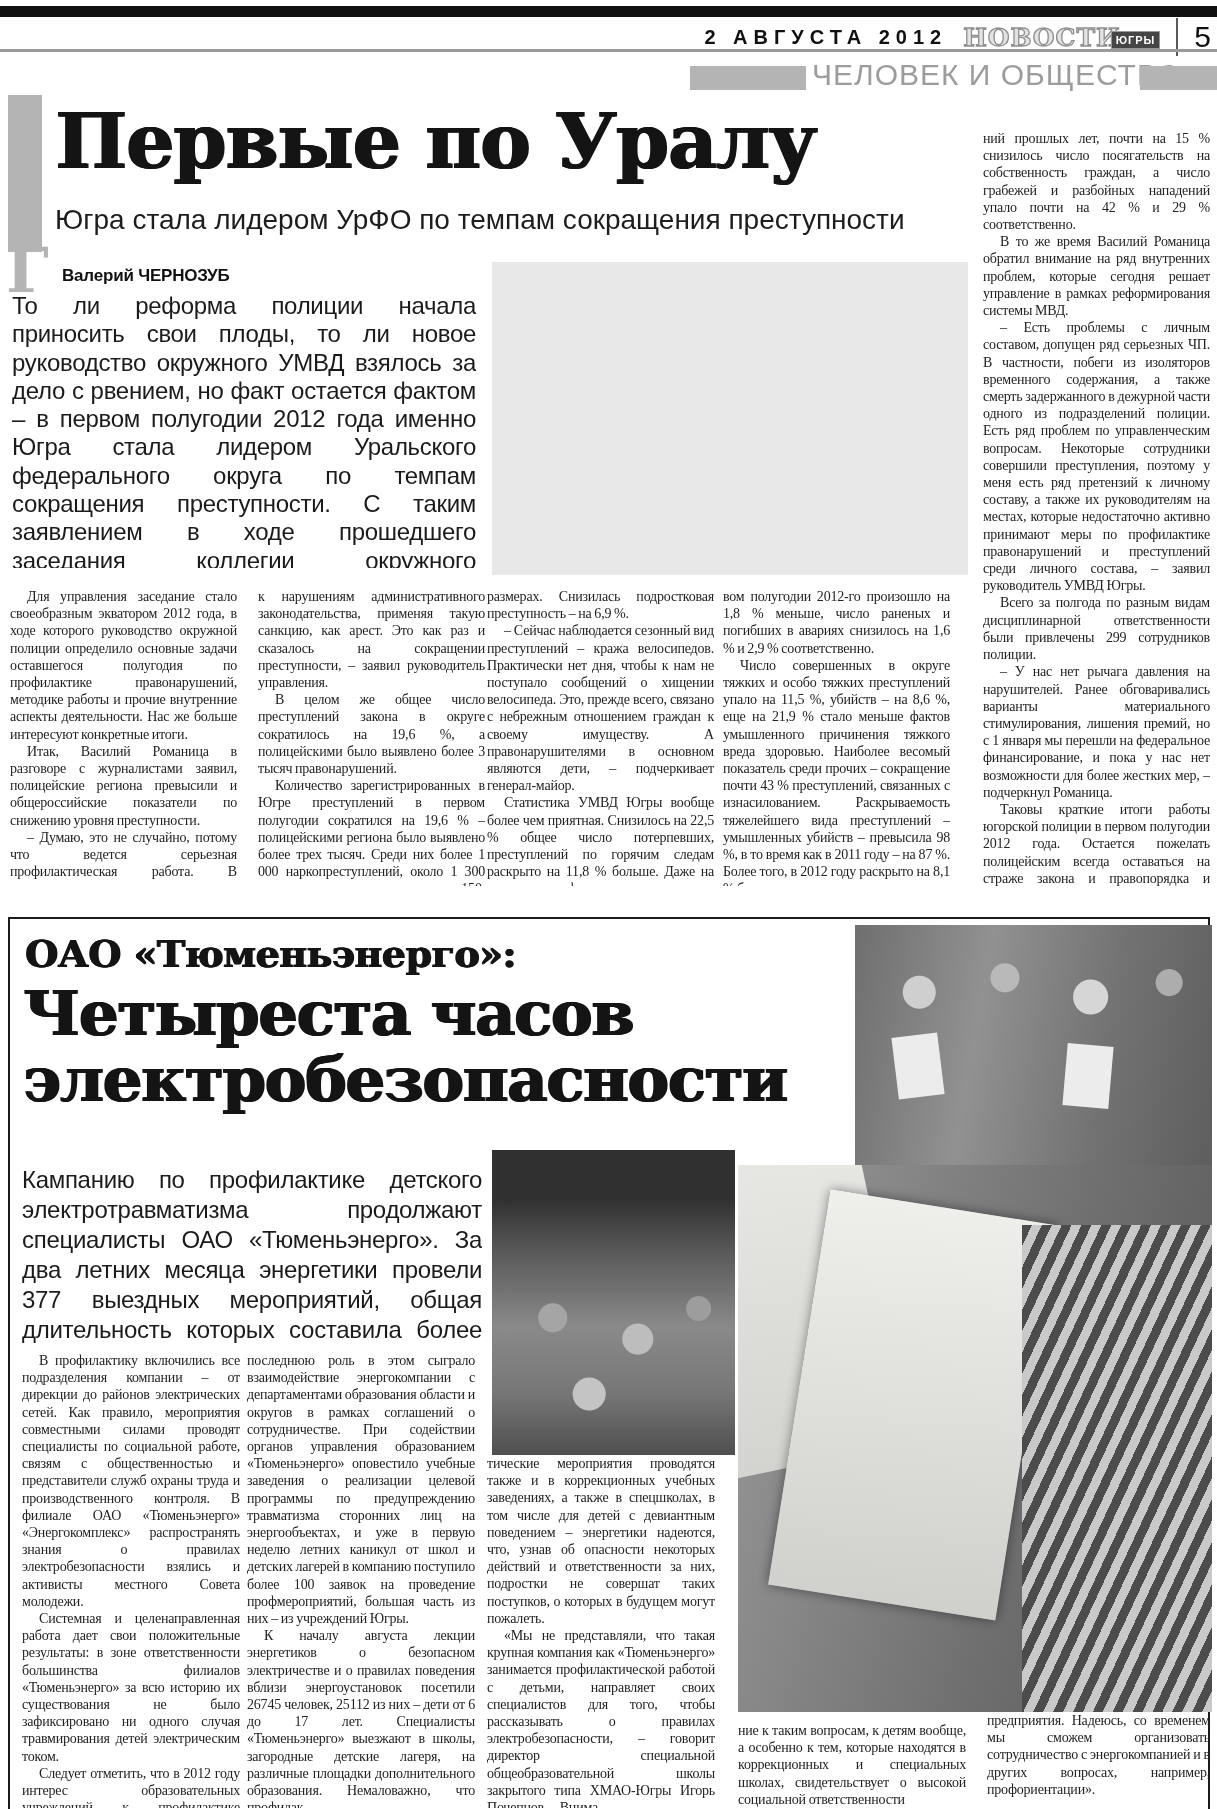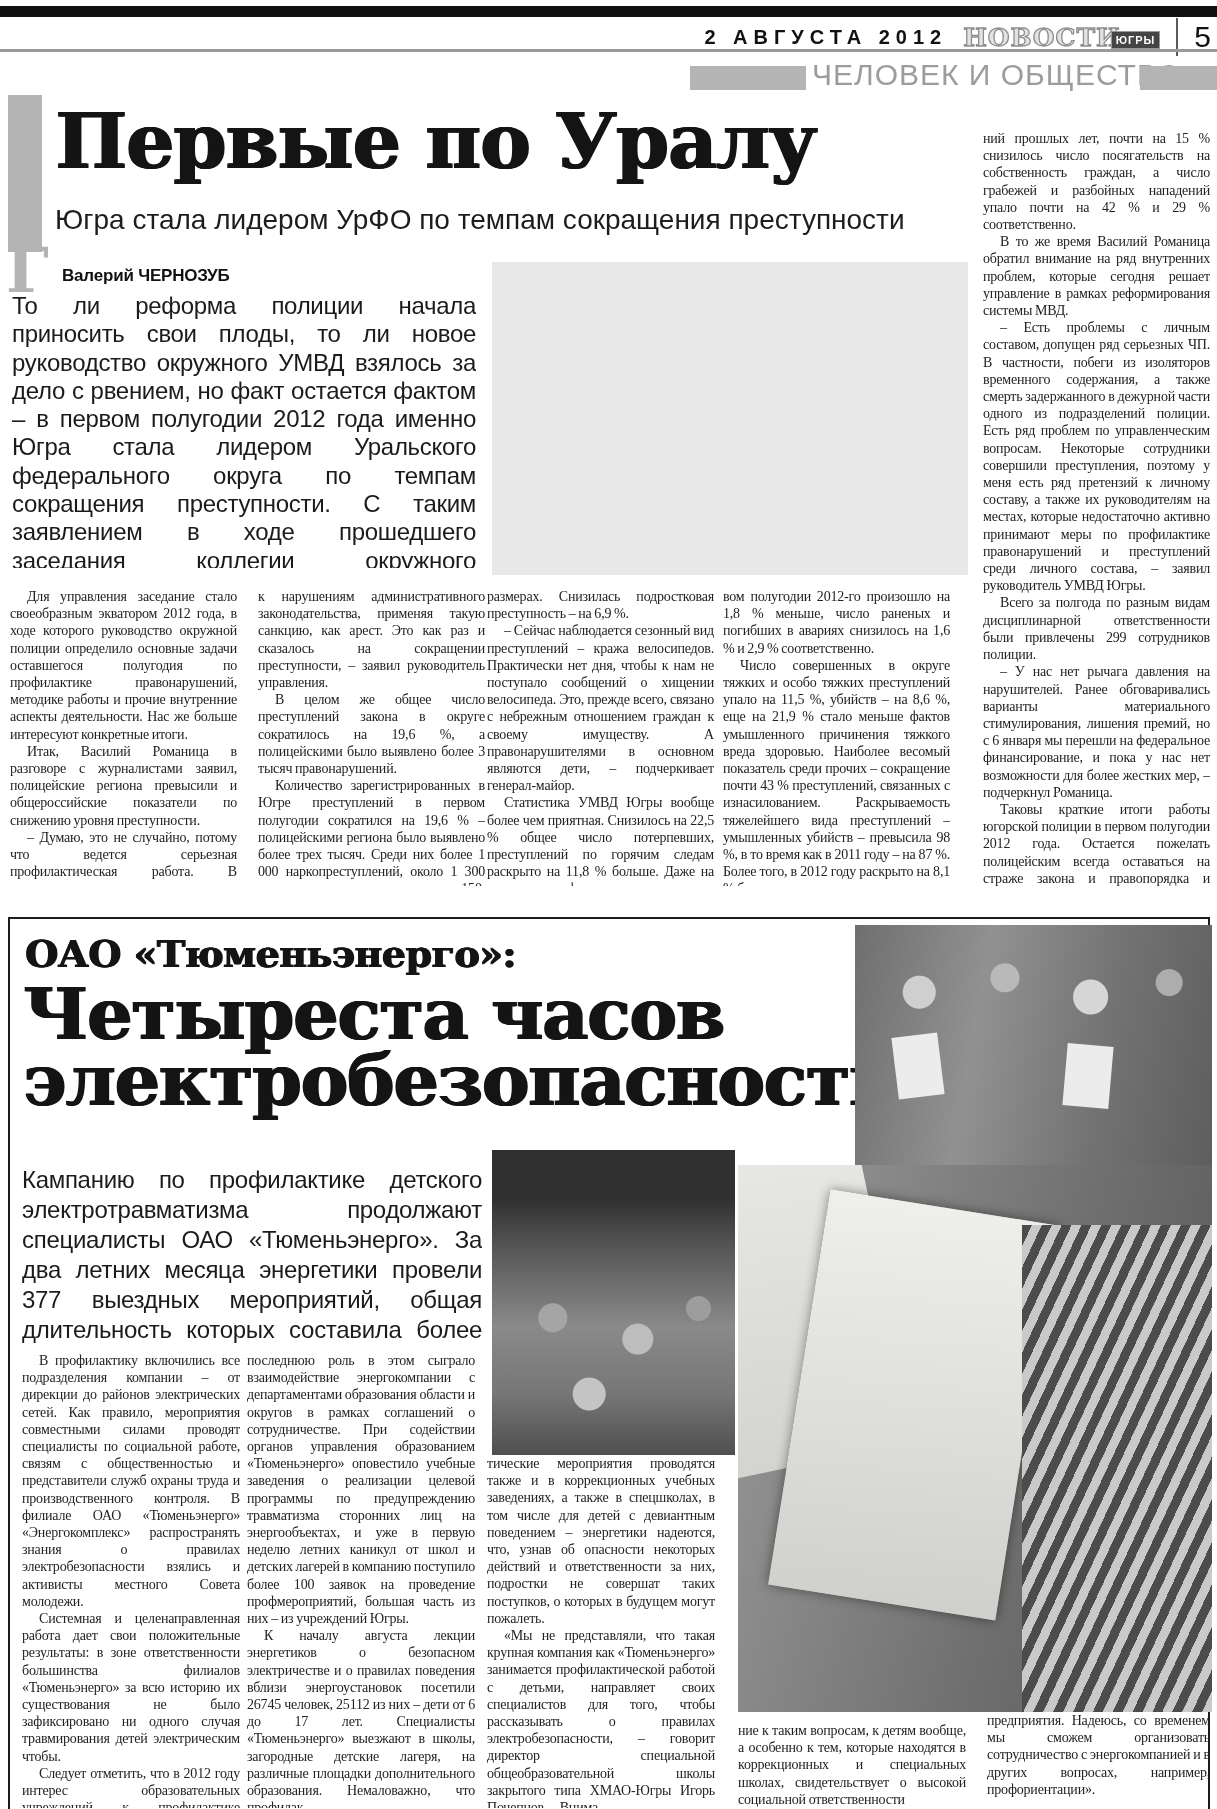--- a/index.html
+++ b/index.html
@@ -40,21 +40,21 @@
   .para.ind{text-indent:17px;}
   .a1c{top:588px;height:298px;width:227px;}
   .a1c1{left:10px;} .a1c2{left:258px;} .a1c3{left:487px;} .a1c4{left:723px;}
   .a1side{left:983px;top:130px;width:227px;height:757px;}
   
   .frame{position:absolute;left:8px;top:917px;width:1198px;height:900px;border:2px solid #1c1c1c;background:#fff;}
   .kicker{position:absolute;left:15px;top:12px;font-family:"DejaVu Serif",serif;font-weight:bold;
           font-size:38px;color:#141414;letter-spacing:-0.5px;
           text-shadow:1px 0 currentColor,-0.4px 0 currentColor;}
   .h2{position:absolute;left:13px;top:62px;font-family:"DejaVu Serif",serif;font-weight:bold;
-      font-size:71px;line-height:66px;letter-spacing:-1px;color:#141414;white-space:nowrap;
+      font-size:62px;line-height:66px;letter-spacing:-1px;color:#141414;white-space:nowrap;
       text-shadow:1.6px 0 currentColor,-0.6px 0 currentColor;}
   .lead2{position:absolute;left:12px;top:246px;width:460px;height:182px;overflow:hidden;
          font-size:24px;line-height:30px;text-align:justify;color:#1b1b1b;letter-spacing:-0.3px;}
   .a2c{position:absolute;}
   .a2c1{left:12px;top:433px;width:218px;height:456px;}
   .a2c2{left:237px;top:433px;width:228px;height:456px;}
   .a2c3{left:477px;top:536px;width:228px;height:353px;}
   .a2c4{left:728px;top:803px;width:228px;height:86px;}
   .a2c5{left:977px;top:793px;width:223px;height:86px;}
   
@@ -133,21 +133,21 @@
     </div>
   <div class="bodycol a1c a1c4">
       <p class="para">вом полугодии 2012-го произошло на 1,8 % меньше, число раненых и погибших в авариях снизилось на 1,6 % и 2,9 % соответственно.</p>
       <p class="para ind">Число совершенных в округе тяжких и особо тяжких преступлений упало на 11,5 %, убийств – на 8,6 %, еще на 21,9 % стало меньше фактов умышленного причинения тяжкого вреда здоровью. Наиболее весомый показатель среди прочих – сокращение почти 43 % преступлений, связанных с изнасилованием. Раскрываемость тяжелейшего вида преступлений – умышленных убийств – превысила 98 %, в то время как в 2011 году – на 87 %. Более того, в 2012 году раскрыто на 8,1 % больше преступле-</p>
     </div>
   <div class="bodycol a1side">
       <p class="para">ний прошлых лет, почти на 15 % снизилось число посягательств на собственность граждан, а число грабежей и разбойных нападений упало почти на 42 % и 29 % соответственно.</p>
       <p class="para ind">В то же время Василий Романица обратил внимание на ряд внутренних проблем, которые сегодня решает управление в рамках реформирования системы МВД.</p>
       <p class="para ind">– Есть проблемы с личным составом, допущен ряд серьезных ЧП. В частности, побеги из изоляторов временного содержания, а также смерть задержанного в дежурной части одного из подразделений полиции. Есть ряд проблем по управленческим вопросам. Некоторые сотрудники совершили преступления, поэтому у меня есть ряд претензий к личному составу, а также их руководителям на местах, которые недостаточно активно принимают меры по профилактике правонарушений и преступлений среди личного состава, – заявил руководитель УМВД Югры.</p>
       <p class="para ind">Всего за полгода по разным видам дисциплинарной ответственности были привлечены 299 сотрудников полиции.</p>
-      <p class="para ind">– У нас нет рычага давления на нарушителей. Ранее обговаривались варианты материального стимулирования, лишения премий, но с 6 января мы перешли на федеральное финансирование, и пока у нас нет возможности для более жестких мер, – подчеркнул Романица.</p>
+      <p class="para ind">– У нас нет рычага давления на нарушителей. Ранее обговаривались варианты материального стимулирования, лишения премий, но с 1 января мы перешли на федеральное финансирование, и пока у нас нет возможности для более жестких мер, – подчеркнул Романица.</p>
       <p class="para ind">Таковы краткие итоги работы югорской полиции в первом полугодии 2012 года. Остается пожелать полицейским всегда оставаться на страже закона и правопорядка и довести свои статистические показатели, как минимум, до лучших в России.</p>
     </div>
 
   <div class="frame">
     <div class="kicker">ОАО «Тюменьэнерго»:</div>
     <div class="h2"><span>Четыреста часов</span><br>
       <span>электробезопасности</span></div>
 
     <div class="photo photo-standing">
       <span class="paper p1"></span>
@@ -156,21 +156,21 @@
     <div class="photo photo-crowd"></div>
     <div class="photo photo-girl">
       <span class="sheet2"></span>
       <span class="sheet"></span>
       <span class="stripes"></span>
     </div>
 
     <div class="lead2">Кампанию по профилактике детского электротравматизма продолжают специалисты ОАО «Тюменьэнерго». За два летних месяца энергетики провели 377 выездных мероприятий, общая длительность которых составила более 400 часов.</div>
     <div class="bodycol a2c a2c1">
         <p class="para ind">В профилактику включились все подразделения компании – от дирекции до районов электрических сетей. Как правило, мероприятия совместными силами проводят специалисты по социальной работе, связям с общественностью и представители служб охраны труда и производственного контроля. В филиале ОАО «Тюменьэнерго» «Энергокомплекс» распространять знания о правилах электробезопасности взялись и активисты местного Совета молодежи.</p>
-        <p class="para ind">Системная и целенаправленная работа дает свои положительные результаты: в зоне ответственности большинства филиалов «Тюменьэнерго» за всю историю их существования не было зафиксировано ни одного случая травмирования детей электрическим чтобы.</p>
+        <p class="para ind">Системная и целенаправленная работа дает свои положительные результаты: в зоне ответственности большинства филиалов «Тюменьэнерго» за всю историю их существования не было зафиксировано ни одного случая травмирования детей электрическим током.</p>
         <p class="para ind">Следует отметить, что в 2012 году интерес образовательных учреждений к профилактике электротравматизма резко возрос. Не</p>
       </div>
     <div class="bodycol a2c a2c2">
         <p class="para">последнюю роль в этом сыграло взаимодействие энергокомпании с департаментами образования области и округов в рамках соглашений о сотрудничестве. При содействии органов управления образованием «Тюменьэнерго» оповестило учебные заведения о реализации целевой программы по предупреждению травматизма сторонних лиц на энергообъектах, и уже в первую неделю летних каникул от школ и детских лагерей в компанию поступило более 100 заявок на проведение профмероприятий, большая часть из них – из учреждений Югры.</p>
         <p class="para ind">К началу августа лекции энергетиков о безопасном электричестве и о правилах поведения вблизи энергоустановок посетили 26745 человек, 25112 из них – дети от 6 до 17 лет. Специалисты «Тюменьэнерго» выезжают в школы, загородные детские лагеря, на различные площадки дополнительного образования. Немаловажно, что профилак-</p>
       </div>
     <div class="bodycol a2c a2c3">
         <p class="para">тические мероприятия проводятся также и в коррекционных учебных заведениях, а также в спецшколах, в том числе для детей с девиантным поведением – энергетики надеются, что, узнав об опасности некоторых действий и ответственности за них, подростки не совершат таких поступков, о которых в будущем могут пожалеть.</p>
         <p class="para ind">«Мы не представляли, что такая крупная компания как «Тюменьэнерго» занимается профилактической работой с детьми, направляет своих специалистов для того, чтобы рассказывать о правилах электробезопасности, – говорит директор специальной общеобразовательной школы закрытого типа ХМАО-Югры Игорь Почепцов. – Внима-</p>
       </div>

